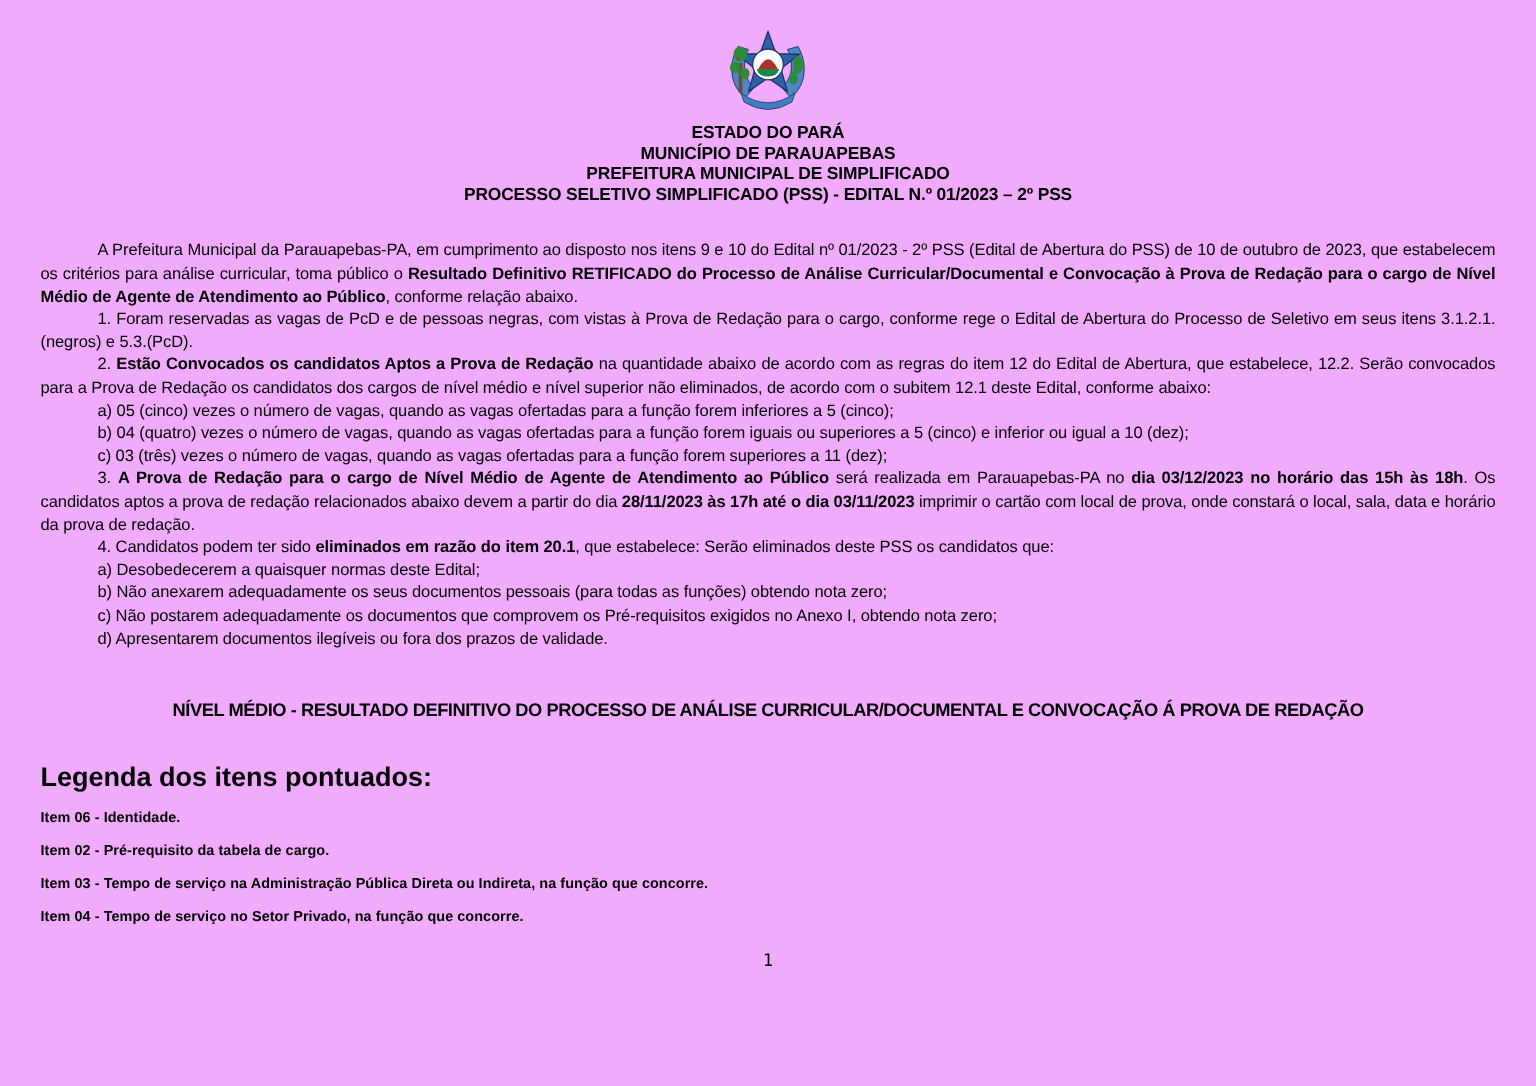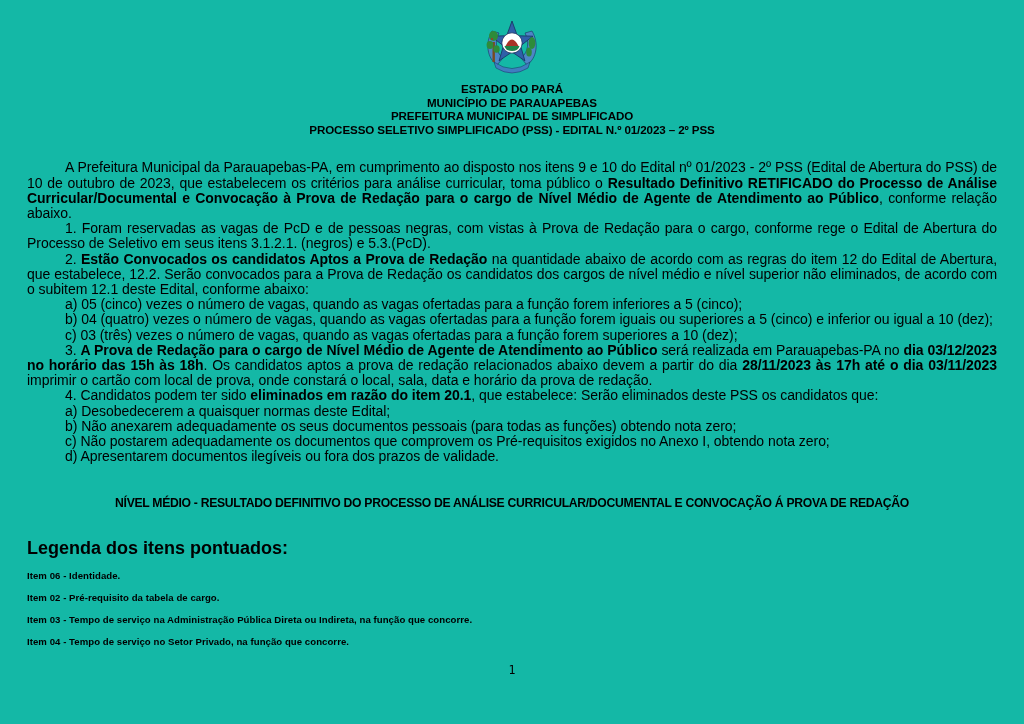--- a/index.html
+++ b/index.html
@@ -1,29 +1,29 @@
 <!DOCTYPE html>
 <html><head>
 <meta charset="utf-8">
 <style>
   html,body{margin:0;padding:0;background:#ffffff;}
   .page{
-    width:1024px;height:724px;background:#14b8a6;color:#000;
+    width:1024px;height:724px;background:#f0abfc;color:#000;
     font-family:"Liberation Sans","DejaVu Sans",sans-serif;
     position:relative;overflow:hidden;
   }
   .crest{display:block;margin:16px auto 4px auto;width:60px;height:62px;}
   .header-block{text-align:center;}
   .header-line{
     font-weight:bold;font-size:11.6px;line-height:13.6px;
     letter-spacing:-0.1px;
   }
   .body-wrap{margin:24px 27px 0 27px;}
   p.bp{
-    margin:0;text-align:justify;font-size:14px;line-height:15.2px;
+    margin:0;text-align:justify;font-size:11px;line-height:15.2px;
     letter-spacing:-0.05px;
   }
   p.bp.indent{text-indent:38px;}
   p.bp .b{font-weight:bold;}
   .section-title{
     text-align:center;font-weight:bold;font-size:12.2px;
     margin:32px 27px 12px 27px;letter-spacing:-0.3px;
   }
   .legend-title{
     margin:28px 0 0 27px;font-weight:bold;font-size:18px;
@@ -72,21 +72,21 @@
     <div class="header-line">PREFEITURA MUNICIPAL DE SIMPLIFICADO</div>
     <div class="header-line">PROCESSO SELETIVO SIMPLIFICADO (PSS) - EDITAL N.º 01/2023 – 2º PSS</div>
   </div>
 
   <div class="body-wrap">
       <p class="bp indent"><span>A Prefeitura Municipal da Parauapebas-PA, em cumprimento ao disposto nos itens 9 e 10 do Edital nº 01/2023 - 2º PSS (Edital de Abertura do PSS) de 10 de outubro de 2023, que estabelecem os critérios para análise curricular, toma público o </span><span class="b">Resultado Definitivo RETIFICADO do Processo de Análise Curricular/Documental e Convocação à Prova de Redação para o cargo de Nível Médio de Agente de Atendimento ao Público</span><span>, conforme relação abaixo.</span></p>
       <p class="bp indent"><span>1. Foram reservadas as vagas de PcD e de pessoas negras, com vistas à Prova de Redação para o cargo, conforme rege o Edital de Abertura do Processo de Seletivo em seus itens 3.1.2.1. (negros) e 5.3.(PcD).</span></p>
       <p class="bp indent"><span>2. </span><span class="b">Estão Convocados os candidatos Aptos a Prova de Redação</span><span> na quantidade abaixo de acordo com as regras do item 12 do Edital de Abertura, que estabelece, 12.2. Serão convocados para a Prova de Redação os candidatos dos cargos de nível médio e nível superior não eliminados, de acordo com o subitem 12.1 deste Edital, conforme abaixo:</span></p>
       <p class="bp indent"><span>a) 05 (cinco) vezes o número de vagas, quando as vagas ofertadas para a função forem inferiores a 5 (cinco);</span></p>
       <p class="bp indent"><span>b) 04 (quatro) vezes o número de vagas, quando as vagas ofertadas para a função forem iguais ou superiores a 5 (cinco) e inferior ou igual a 10 (dez);</span></p>
-      <p class="bp indent"><span>c) 03 (três) vezes o número de vagas, quando as vagas ofertadas para a função forem superiores a 10 (dez);</span></p>
+      <p class="bp indent"><span>c) 03 (três) vezes o número de vagas, quando as vagas ofertadas para a função forem superiores a 11 (dez);</span></p>
       <p class="bp indent"><span>3. </span><span class="b">A Prova de Redação para o cargo de Nível Médio de Agente de Atendimento ao Público</span><span> será realizada em Parauapebas-PA no </span><span class="b">dia 03/12/2023 no horário das 15h às 18h</span><span>. Os candidatos aptos a prova de redação relacionados abaixo devem a partir do dia </span><span class="b">28/11/2023 às 17h até o dia 03/11/2023</span><span> imprimir o cartão com local de prova, onde constará o local, sala, data e horário da prova de redação.</span></p>
       <p class="bp indent"><span>4. Candidatos podem ter sido </span><span class="b">eliminados em razão do item 20.1</span><span>, que estabelece: Serão eliminados deste PSS os candidatos que:</span></p>
       <p class="bp indent"><span>a) Desobedecerem a quaisquer normas deste Edital;</span></p>
       <p class="bp indent"><span>b) Não anexarem adequadamente os seus documentos pessoais (para todas as funções) obtendo nota zero;</span></p>
       <p class="bp indent"><span>c) Não postarem adequadamente os documentos que comprovem os Pré-requisitos exigidos no Anexo I, obtendo nota zero;</span></p>
       <p class="bp indent"><span>d) Apresentarem documentos ilegíveis ou fora dos prazos de validade.</span></p>
     </div>
 
   <div class="section-title">NÍVEL MÉDIO - RESULTADO DEFINITIVO DO PROCESSO DE ANÁLISE CURRICULAR/DOCUMENTAL E CONVOCAÇÃO Á PROVA DE REDAÇÃO</div>
 

